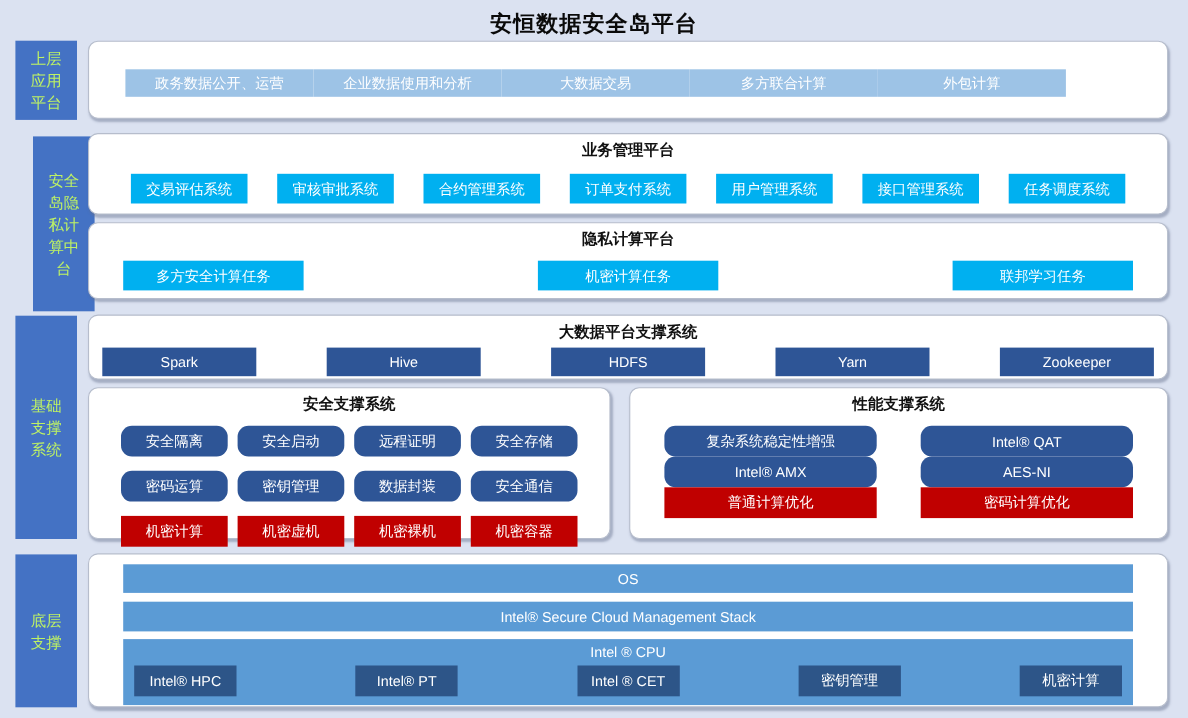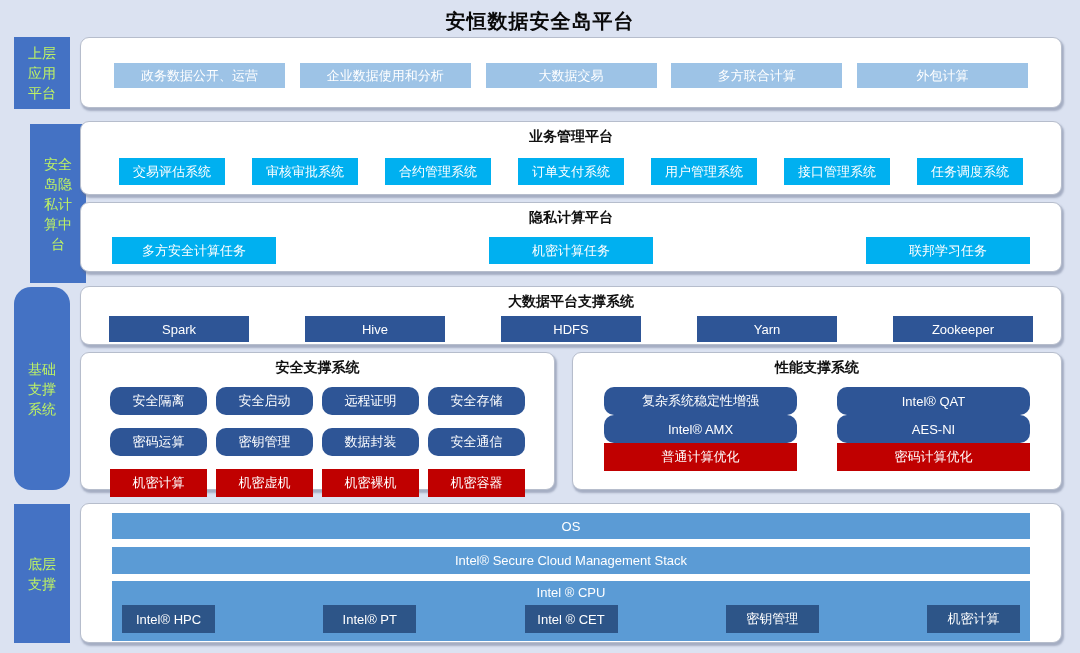--- a/index.html
+++ b/index.html
@@ -15,21 +15,21 @@
   }
   .side-label {
     position:absolute; left:14px; width:56px; box-sizing:border-box;
     background:#4472c4; color:#bef264;
     display:flex; align-items:center; justify-content:center;
     text-align:center; font-size:14px; line-height:20px; padding:0 9px;
     word-break:break-all;
   }
   #label-upper   { top:37px;  height:72px; }
   #label-middle  { top:124px; height:159px;margin-left:16px; }
-  #label-base    { top:287px; height:203px;border-radius:17px; }
+  #label-base    { top:287px; height:203px; }
   #label-bottom  { top:504px; height:139px; }
 
   .panel {
     position:absolute; left:80px; width:982px; box-sizing:border-box;
     background:#ffffff; border:1px solid #b6bdcc; border-radius:9px;
     box-shadow:1.5px 2.5px 2px rgba(100,110,140,0.45);
   }
   #panel-apps        { top:37px;  height:71px; }
   #panel-business    { top:121px; height:74px; }
   #panel-privacy     { top:202px; height:70px; }
@@ -41,30 +41,30 @@
   .panel-title {
     text-align:center; font-size:14px; font-weight:bold; color:#111;
     padding-top:6px;
   }
   .box {
     color:#fff; font-size:13px;
     display:flex; align-items:center; justify-content:center;
     white-space:nowrap;
   }
 
-  .apps-row { display:flex; justify-content:space-between; padding:0 33px; margin-top:25px; }
+  .apps-row { display:flex; padding:0 33px; margin-top:25px; }
   .app-box  { background:#9dc3e6; height:25px; flex:0 0 171px; }
 
   .biz-row { display:flex; justify-content:space-between; padding:0 38px; margin-top:12px; }
   .biz-box { background:#00b0f0; height:27px; flex:0 0 106px; }
 
   .priv-row { display:flex; justify-content:space-between; padding:0 31px; margin-top:10px; }
   .priv-box { background:#00b0f0; height:27px; flex:0 0 164px; }
 
-  .bd-row { display:flex; justify-content:space-between; padding:0 28px; margin-top:5px; }
+  .bd-row { display:flex; justify-content:space-between; padding:0 12px; margin-top:5px; }
   .bd-box { background:#2e5596; height:26px; flex:0 0 140px; }
 
   .sec-grid {
     display:grid; grid-template-columns:repeat(4, 97px);
     justify-content:space-between; row-gap:13px;
     padding:10px 29px 0;
   }
   .perf-grid {
     display:grid; grid-template-columns:repeat(2, 193px);
     justify-content:space-between; 

